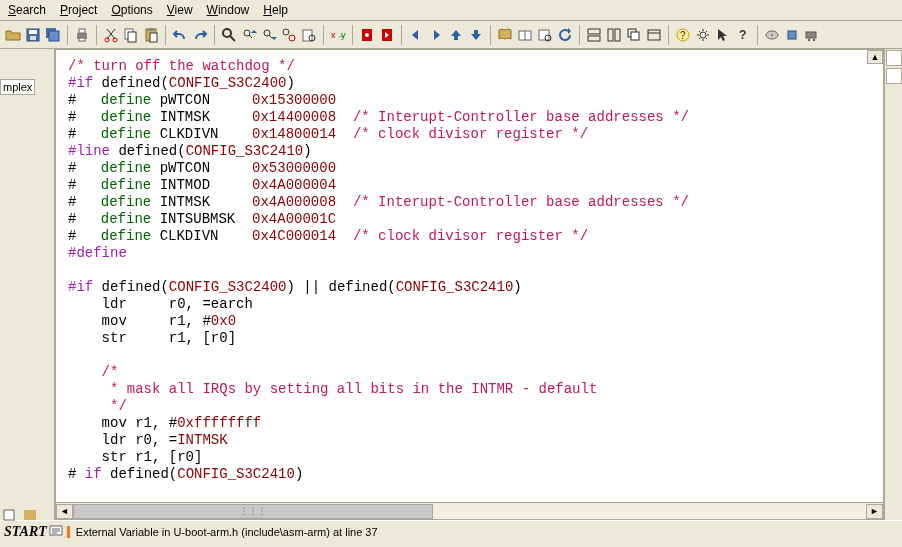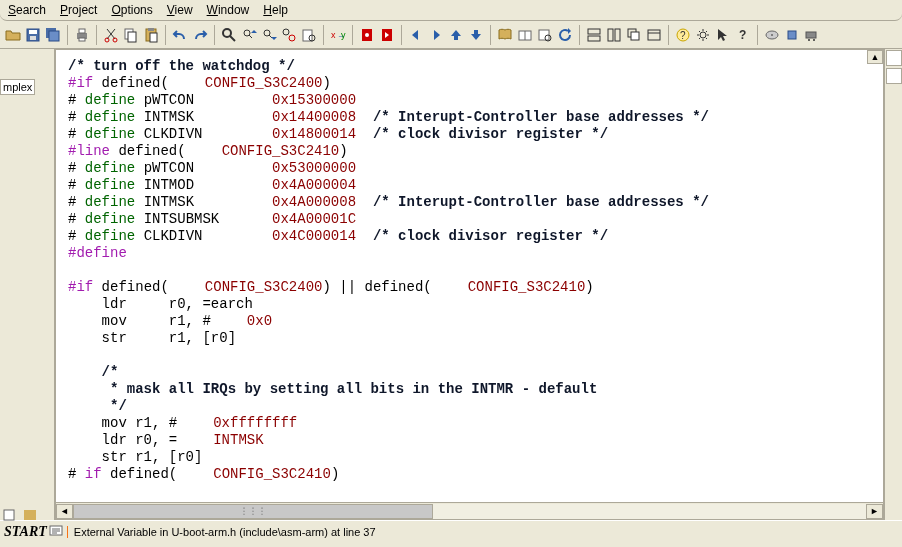--- a/index.html
+++ b/index.html
@@ -1,44 +1,44 @@
 <!DOCTYPE html>
 <html><head>
 <meta charset="utf-8">
 <style>
 * { margin:0; padding:0; box-sizing:border-box; }
 body { font-family: "Segoe UI", Tahoma, sans-serif; font-size:12px; background:#ece9d8; width:902px; height:547px; overflow:hidden; position:relative; }
-.menubar { display:flex; gap:14px; padding:3px 8px; background:#ece9d8; border-bottom:1px solid #aca899;border-radius:7px; }
+.menubar { display:flex; gap:14px; padding:3px 8px; background:#ece9d8; border-bottom:1px solid #aca899; }
 .menubar span { cursor:default; }
 .menubar span u { text-decoration:underline; }
 .toolbar { display:flex; align-items:center; gap:2px; padding:2px 4px; background:#ece9d8; border-bottom:1px solid #aca899; height:28px; }
 .toolbar .sep { width:1px; height:20px; background:#aca899; margin:0 3px; }
 .toolbar .ico { width:18px; height:18px; display:inline-flex; align-items:center; justify-content:center; border:1px solid transparent; }
 .toolbar svg { width:16px; height:16px; }
 .main { display:flex; height:471px; }
 .left-strip { width:55px; background:#ece9d8; border-right:1px solid #aca899; position:relative;padding-left:8px; }
 .left-tab { position:absolute; top:30px; left:0; writing-mode:horizontal-tb; font-size:11px; background:#fff; border:1px solid #aca899; padding:1px 2px; color:#000; }
 .editor-wrap { flex:1; display:flex; flex-direction:column; background:#fff; border:1px solid #aca899; position:relative; }
 .editor-top-btns { position:absolute; top:0; right:0; display:flex; }
 .editor-top-btns div { width:16px; height:14px; border:1px solid #aca899; background:#ece9d8; font-size:9px; display:flex; align-items:center; justify-content:center; }
 .code { font-family:"Courier New",monospace; font-size:14px; line-height:17px; white-space:pre; padding:8px 12px 0 12px; overflow:hidden; flex:1; color:#000; }
-.c-com { color:#0f172a;font-weight:bold; }
+.c-com { color:#be185d; }
 .c-pre { color:#a21caf; }
-.c-kw  { color:#006400; }
-.c-mac { color:#8b0000;margin-left:36px; }
+.c-kw  { color:#006400;margin-left:16px; }
+.c-mac { color:#8b0000; }
 .hscroll { height:17px; background:#ece9d8; border-top:1px solid #aca899; display:flex; align-items:center; }
 .hscroll .arrow { width:17px; height:15px; background:#ece9d8; border:1px solid #aca899; display:flex; align-items:center; justify-content:center; font-size:9px; }
 .hscroll .track { flex:1; height:15px; background:#f1efe2; position:relative; }
 .hscroll .thumb { position:absolute; left:0; width:360px; height:15px; background:#c8c8c8; border:1px solid #aca899; }
 .hscroll .thumbtxt { position:absolute; left:50%; top:1px; font-size:9px; color:#666; transform:translateX(-50%); }
 .right-bar { width:18px; background:#ece9d8; border-left:1px solid #aca899; display:flex; flex-direction:column; }
 .right-bar .sq { width:16px; height:16px; border:1px solid #aca899; margin:1px; background:#fff; }
 .statusbar { display:flex; align-items:center; height:22px; background:#ece9d8; border-top:1px solid #fff; padding:0 4px; gap:2px; }
 .statusbar .start { font-style:italic; font-weight:bold; font-size:14px; font-family:"Times New Roman",serif; }
-.statusbar .msg { font-size:11px; border-left:1px solid #f97316; padding-left:6px; }
+.statusbar .msg { font-size:11px; border-left:3px solid #f97316; padding-left:6px; }
 .bot-icons { position:absolute; bottom:24px; left:2px; display:flex; gap:4px; }
 .bot-icons div { width:16px; height:16px; }
 </style>
 </head>
 <body>
 
 <div class="menubar">
   <span><u>S</u><span></span>earch</span>
   <span><u>P</u>roject</span>
   <span><u>O</u>ptions</span>

